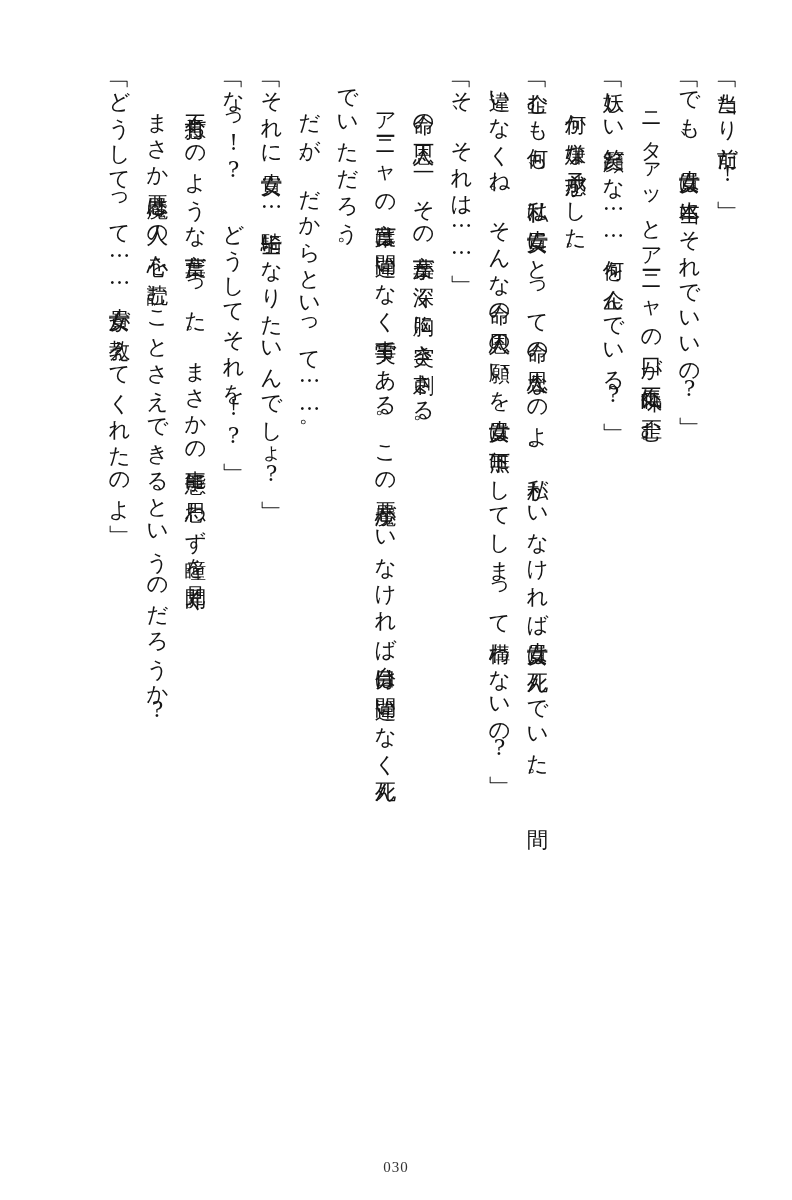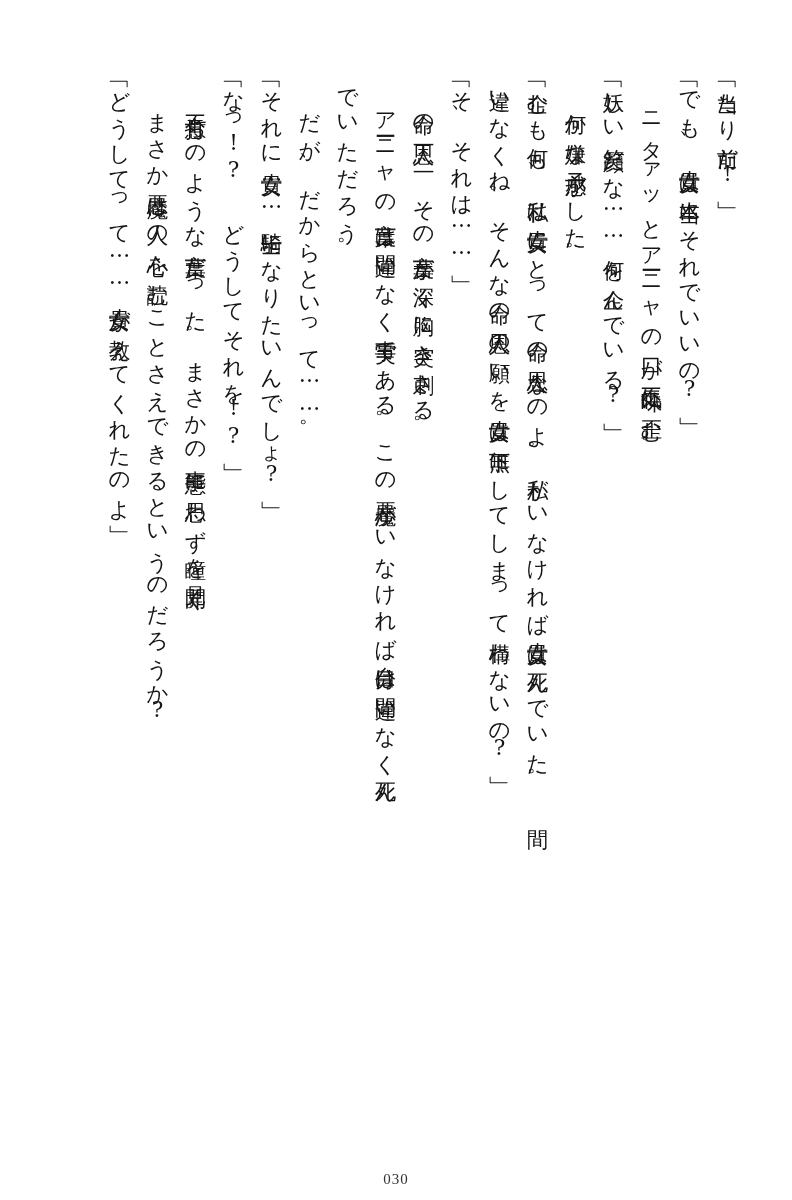--- a/index.html
+++ b/index.html
@@ -49,21 +49,21 @@
     white-space: pre;
     font-family: "DejaVu Serif", "Liberation Serif", serif;
     font-weight: 400;
     color: #151515;
   }
 
   
 
   .page-number {
     position: absolute;
-    bottom: 12px;
+    bottom: 24px;
     left: 0;
     right: 0;
     text-align: center;
     font-size: 15px;
     letter-spacing: 1px;
     color: #333333;
     font-family: "Liberation Serif", "DejaVu Serif", serif;
   }
 </style>
 </head>

